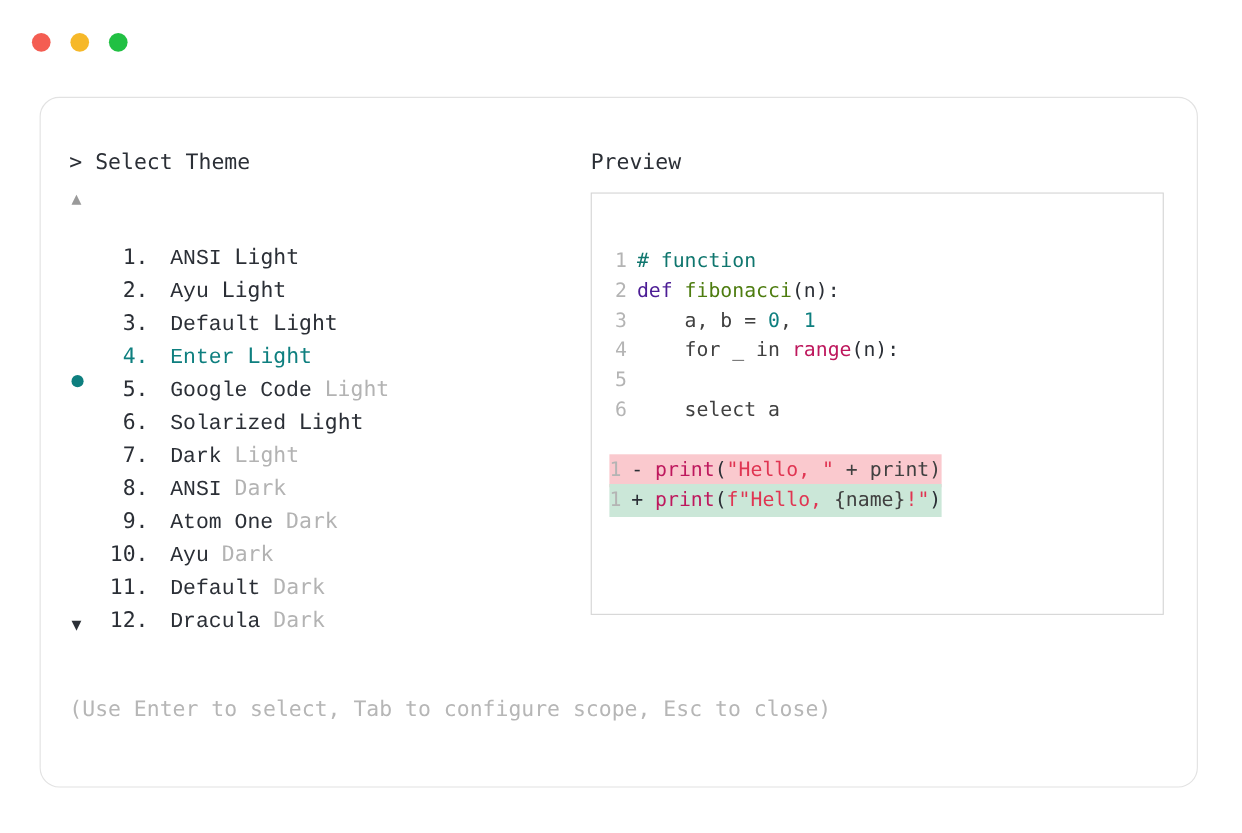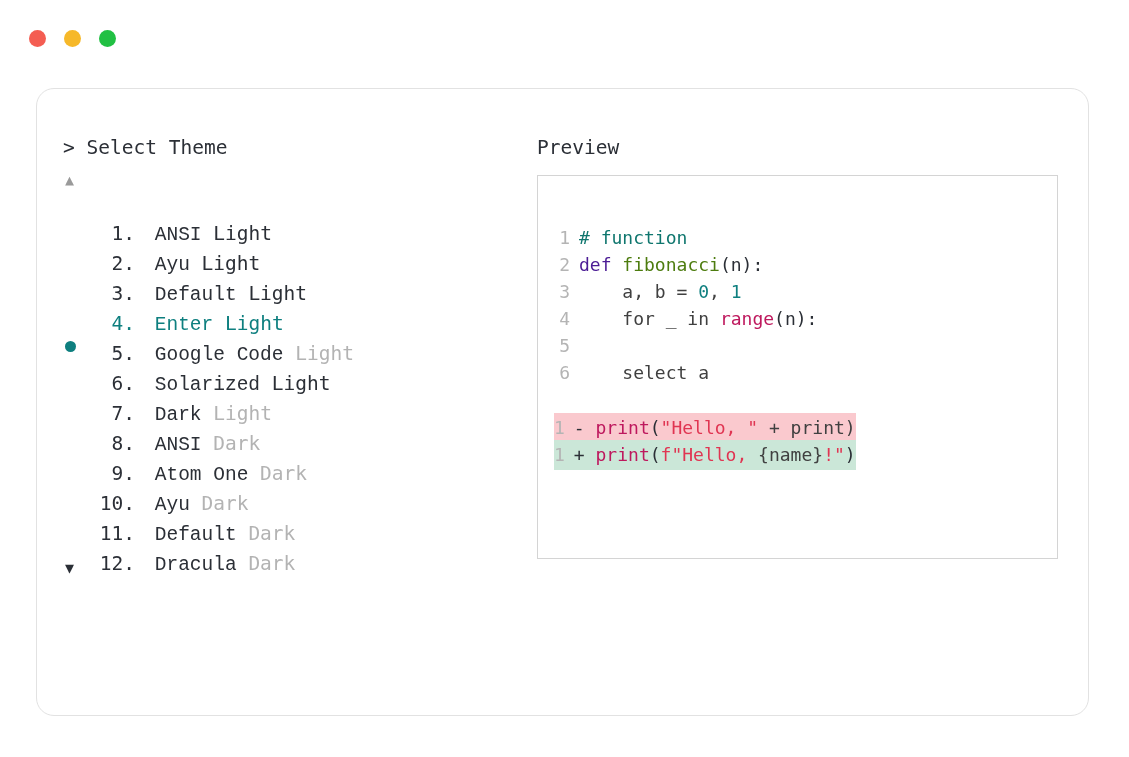--- a/index.html
+++ b/index.html
@@ -365,15 +365,16 @@
           </div>
 
           <div class="diff-line diff-plus">
             <span class="hl"><span class="ln">1</span><span class="diff-sign">+</span><span class="tok-plain"> </span><span class="tok-builtin">print</span><span class="tok-punct">(</span><span class="tok-str">f"Hello, </span><span class="tok-plain">{name}</span><span class="tok-str">!"</span><span class="tok-punct">)</span></span>
           </div>
 
         </div>
       </div>
     </div>
 
+    <div class="hint">(Use Enter to select, Tab to configure scope, Esc to close)</div>
 
   </div>
 </div>
 
 </body></html>

